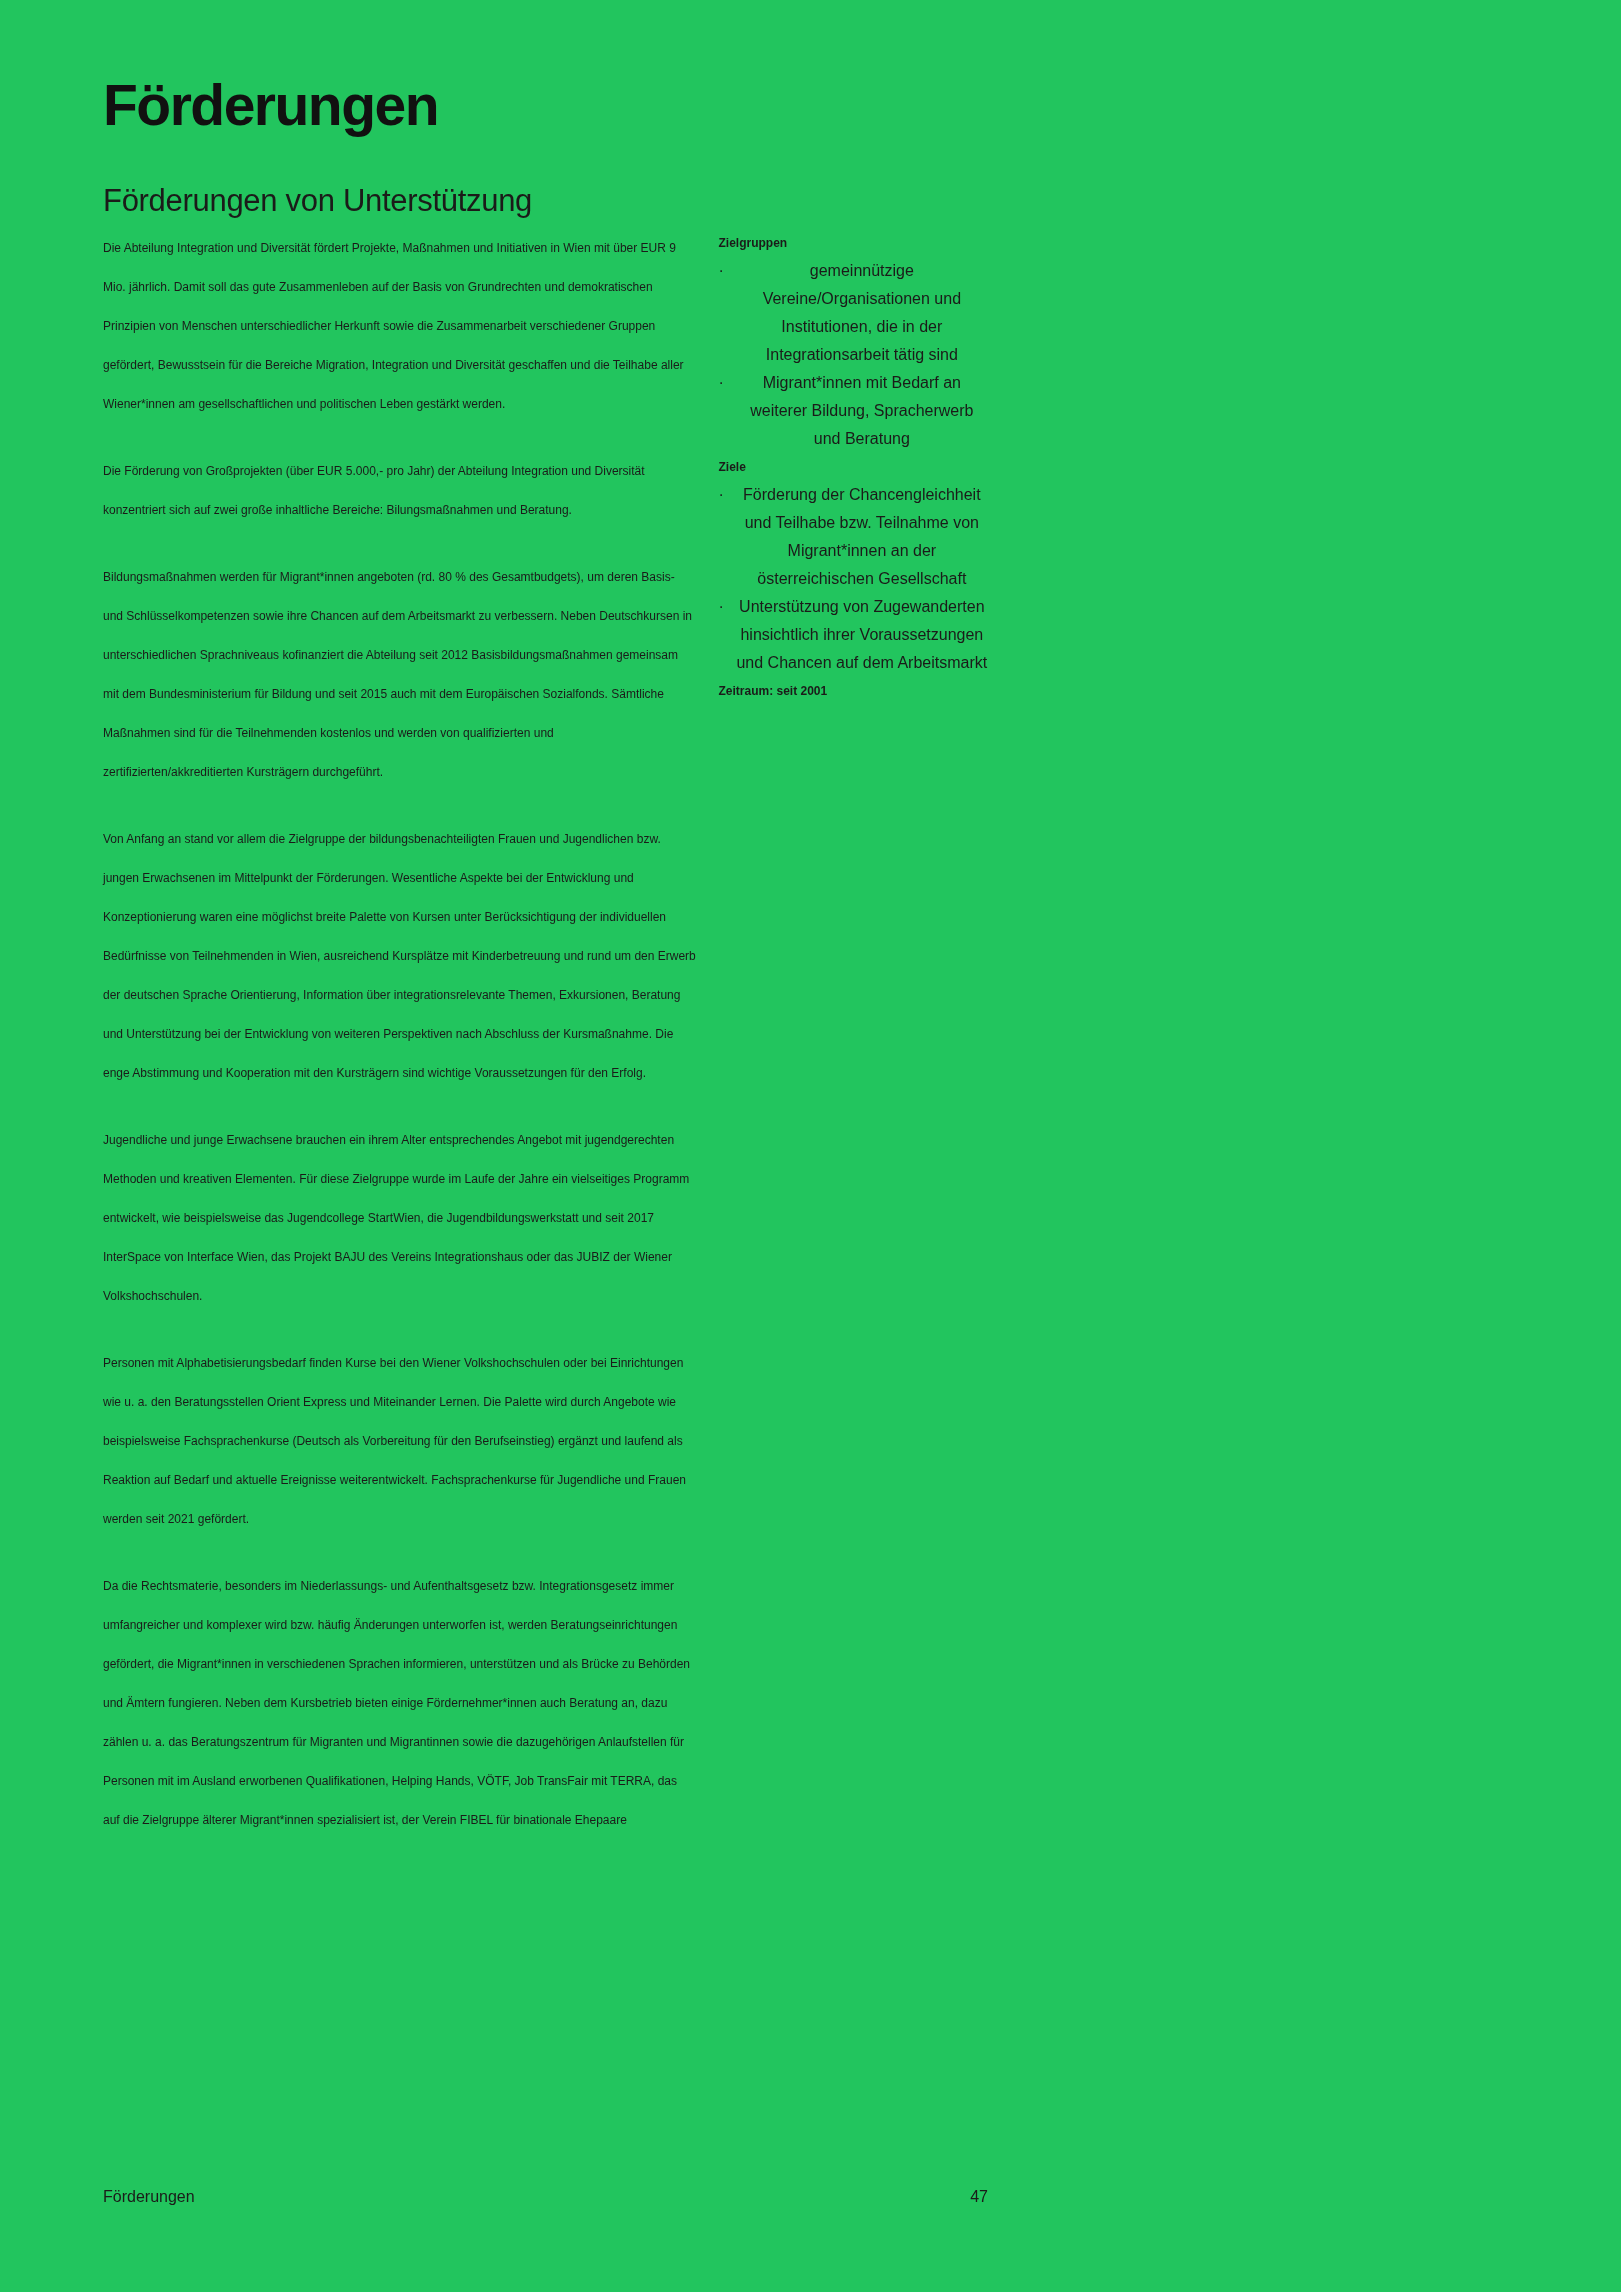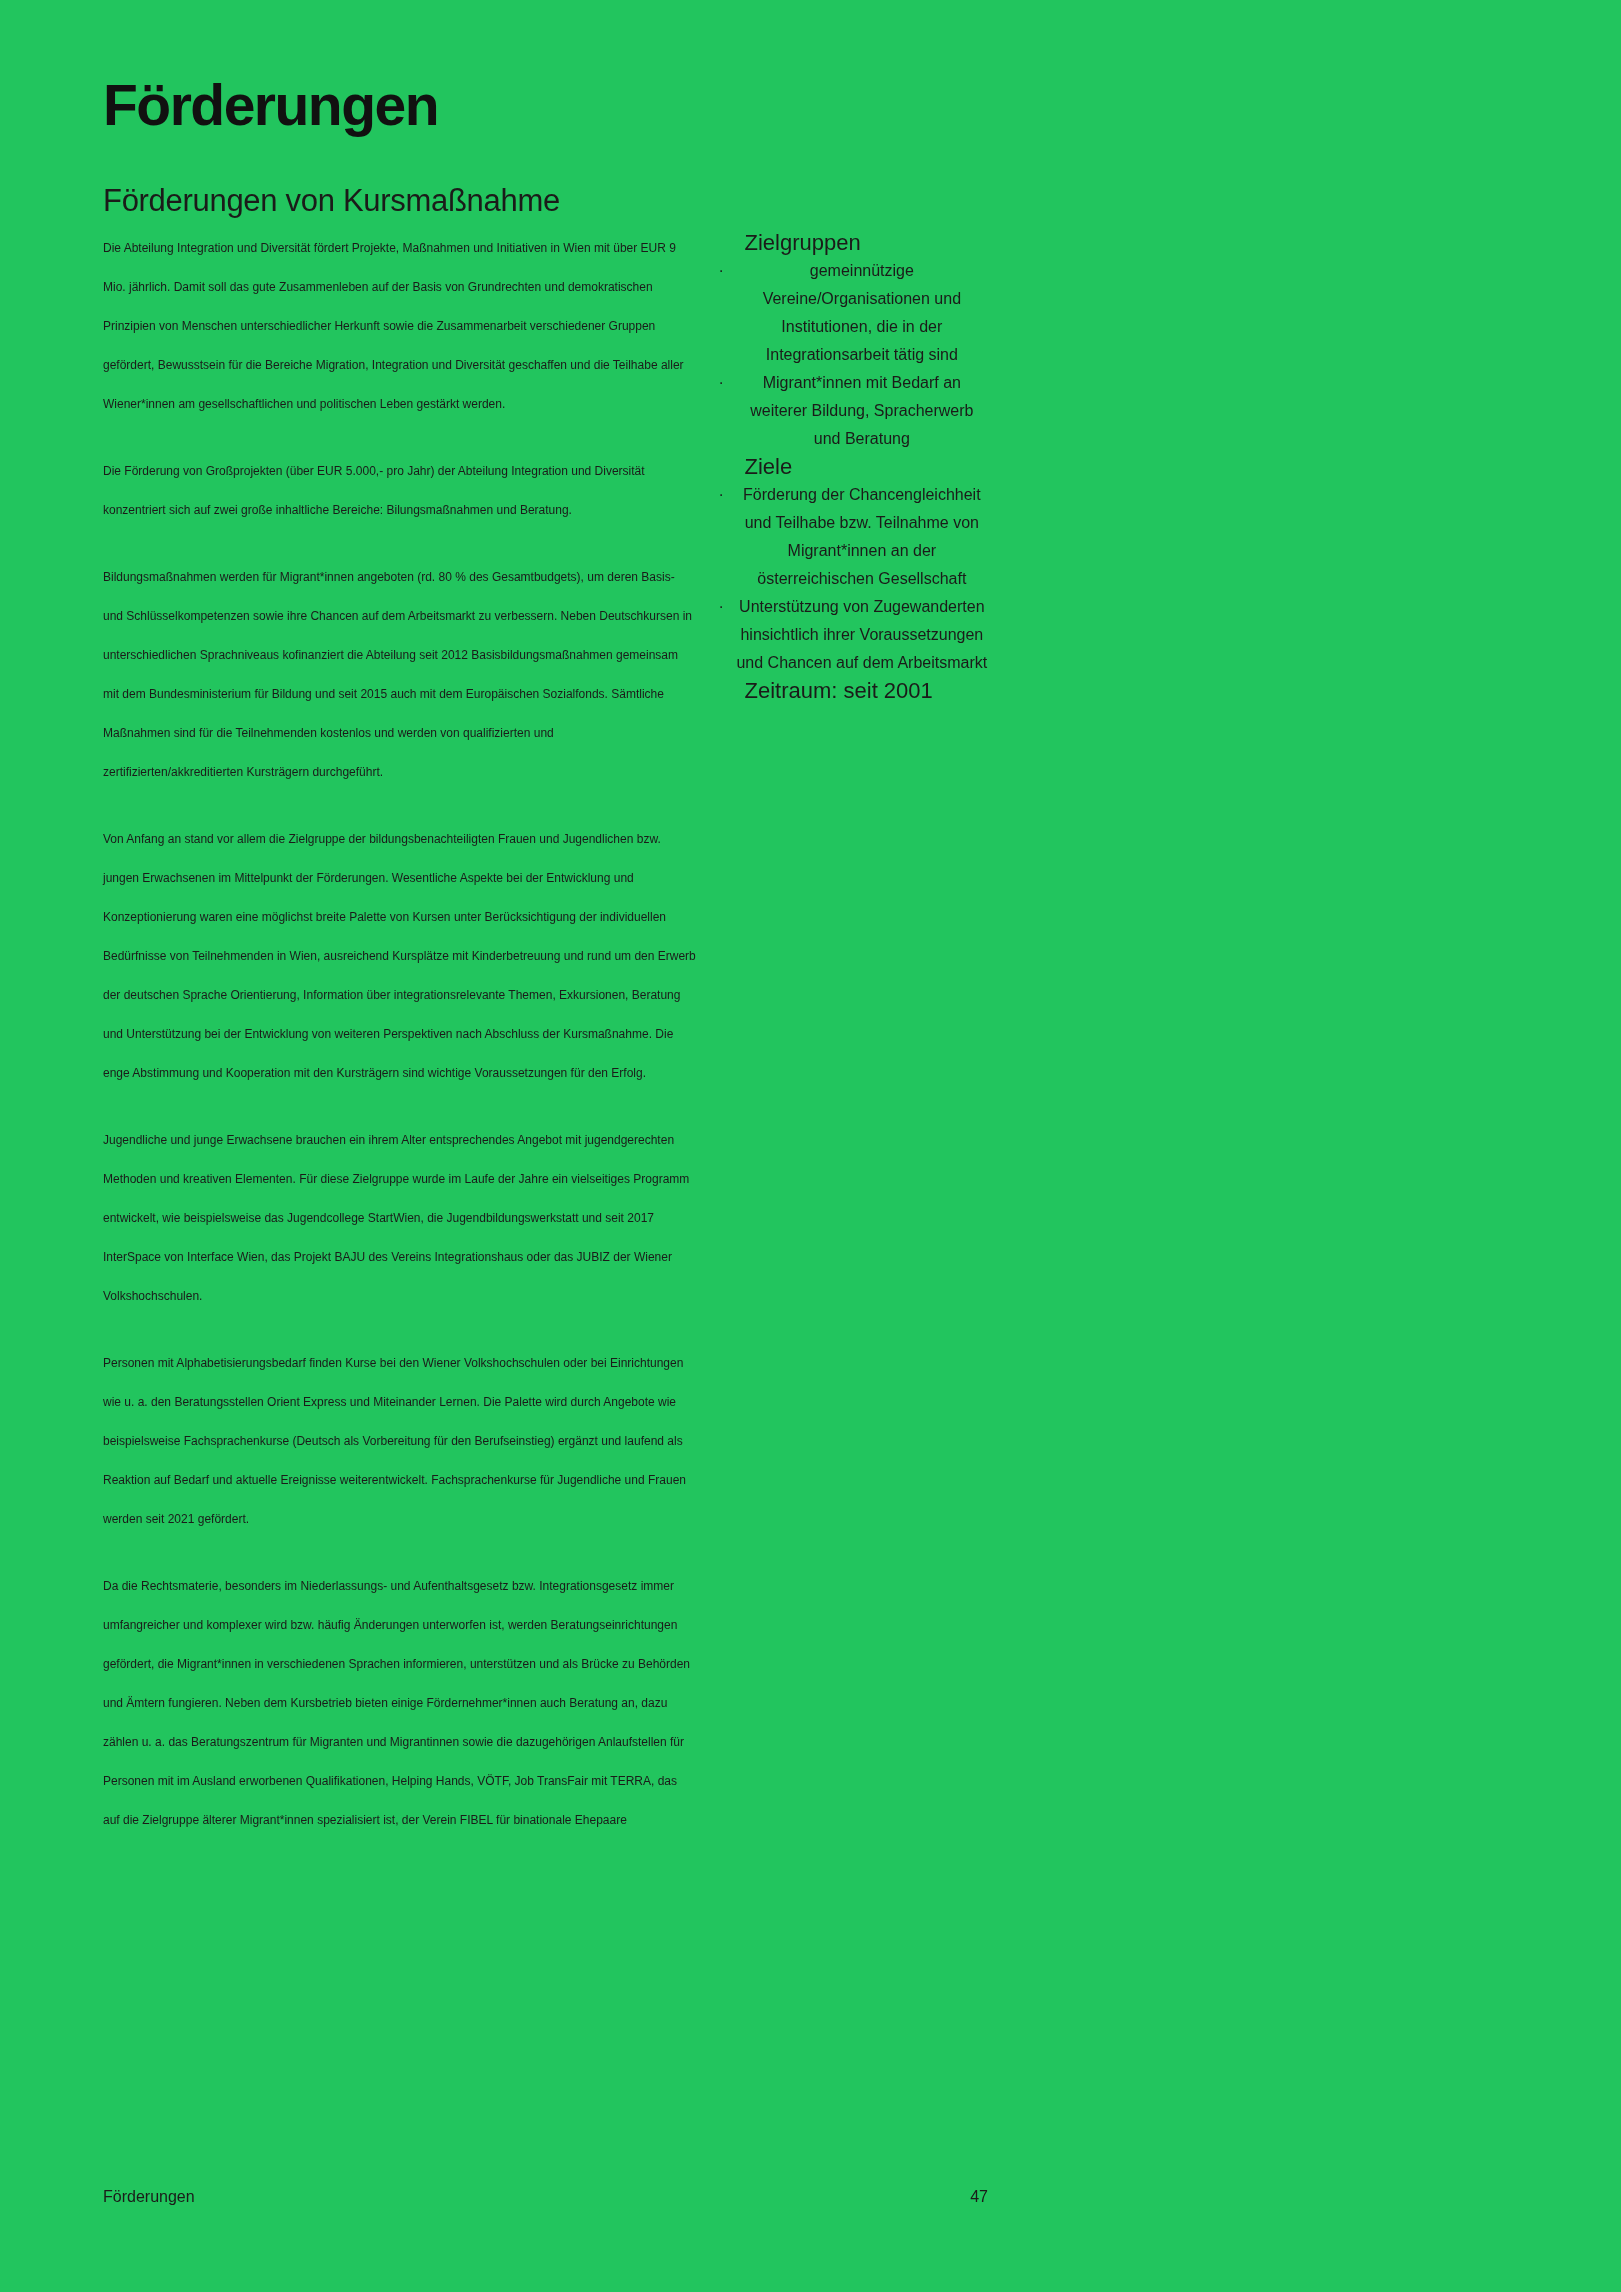--- a/index.html
+++ b/index.html
@@ -45,24 +45,23 @@
   }
   .sidebar {
     width: 270px;
     margin-left: 22.5px;
     padding-top: 47px;
     font-size: 16px;
     line-height: 28px;
     flex: none;
   }
   .sidebar .group-heading {
-    font-size: 22px;
-    font-weight: 400;
+    font-size: 12px;
+    font-weight: 700;
     line-height: 28px;
-    margin-left: 26px;
   }
   .sidebar ul { list-style: none; }
   .sidebar li { display: flex; }
   .sidebar .bullet {
     width: 16.7px;
     flex: none;
     text-align: left;
   }
   .sidebar .li-text { flex: 1; text-align: center; }
   .doc-footer {
@@ -81,21 +80,21 @@
 <body>
 
 <div class="page">
   <div class="content">
 
     <h1 class="doc-title">Förderungen</h1>
 
     <div class="columns">
 
       <div class="main-col">
-        <h2 class="section-title">Förderungen von Kursmaßnahme</h2>
+        <h2 class="section-title">Förderungen von Unterstützung</h2>
         <p>Die Abteilung Integration und Diversität fördert Projekte, Maßnahmen und Initiativen in Wien mit über EUR 9 Mio. jährlich. Damit soll das gute Zusammenleben auf der Basis von Grundrechten und demokratischen Prinzipien von Menschen unterschiedlicher Herkunft sowie die Zusammenarbeit verschiedener Gruppen gefördert, Bewusstsein für die Bereiche Migration, Integration und Diversität geschaffen und die Teilhabe aller Wiener*innen am gesellschaftlichen und politischen Leben gestärkt werden.</p>
         <p>Die Förderung von Großprojekten (über EUR 5.000,- pro Jahr) der Abteilung Integration und Diversität konzentriert sich auf zwei große inhaltliche Bereiche: Bilungsmaßnahmen und Beratung.</p>
         <p>Bildungsmaßnahmen werden für Migrant*innen angeboten (rd. 80 % des Gesamtbudgets), um deren Basis- und Schlüsselkompetenzen sowie ihre Chancen auf dem Arbeitsmarkt zu verbessern. Neben Deutschkursen in unterschiedlichen Sprachniveaus kofinanziert die Abteilung seit 2012 Basisbildungsmaßnahmen gemeinsam mit dem Bundesministerium für Bildung und seit 2015 auch mit dem Europäischen Sozialfonds. Sämtliche Maßnahmen sind für die Teilnehmenden kostenlos und werden von qualifizierten und zertifizierten/akkreditierten Kursträgern durchgeführt.</p>
         <p>Von Anfang an stand vor allem die Zielgruppe der bildungsbenachteiligten Frauen und Jugendlichen bzw. jungen Erwachsenen im Mittelpunkt der Förderungen. Wesentliche Aspekte bei der Entwicklung und Konzeptionierung waren eine möglichst breite Palette von Kursen unter Berücksichtigung der individuellen Bedürfnisse von Teilnehmenden in Wien, ausreichend Kursplätze mit Kinderbetreuung und rund um den Erwerb der deutschen Sprache Orientierung, Information über integrationsrelevante Themen, Exkursionen, Beratung und Unterstützung bei der Entwicklung von weiteren Perspektiven nach Abschluss der Kursmaßnahme. Die enge Abstimmung und Kooperation mit den Kursträgern sind wichtige Voraussetzungen für den Erfolg.</p>
         <p>Jugendliche und junge Erwachsene brauchen ein ihrem Alter entsprechendes Angebot mit jugendgerechten Methoden und kreativen Elementen. Für diese Zielgruppe wurde im Laufe der Jahre ein vielseitiges Programm entwickelt, wie beispielsweise das Jugendcollege StartWien, die Jugendbildungswerkstatt und seit 2017 InterSpace von Interface Wien, das Projekt BAJU des Vereins Integrationshaus oder das JUBIZ der Wiener Volkshochschulen.</p>
         <p>Personen mit Alphabetisierungsbedarf finden Kurse bei den Wiener Volkshochschulen oder bei Einrichtungen wie u. a. den Beratungsstellen Orient Express und Miteinander Lernen. Die Palette wird durch Angebote wie beispielsweise Fachsprachenkurse (Deutsch als Vorbereitung für den Berufseinstieg) ergänzt und laufend als Reaktion auf Bedarf und aktuelle Ereignisse weiterentwickelt. Fachsprachenkurse für Jugendliche und Frauen werden seit 2021 gefördert.</p>
         <p>Da die Rechtsmaterie, besonders im Niederlassungs- und Aufenthaltsgesetz bzw. Integrationsgesetz immer umfangreicher und komplexer wird bzw. häufig Änderungen unterworfen ist, werden Beratungseinrichtungen gefördert, die Migrant*innen in verschiedenen Sprachen informieren, unterstützen und als Brücke zu Behörden und Ämtern fungieren. Neben dem Kursbetrieb bieten einige Fördernehmer*innen auch Beratung an, dazu zählen u. a. das Beratungszentrum für Migranten und Migrantinnen sowie die dazugehörigen Anlaufstellen für Personen mit im Ausland erworbenen Qualifikationen, Helping Hands, VÖTF, Job TransFair mit TERRA, das auf die Zielgruppe älterer Migrant*innen spezialisiert ist, der Verein FIBEL für binationale Ehepaare</p>
       </div>
 
       <aside class="sidebar">

